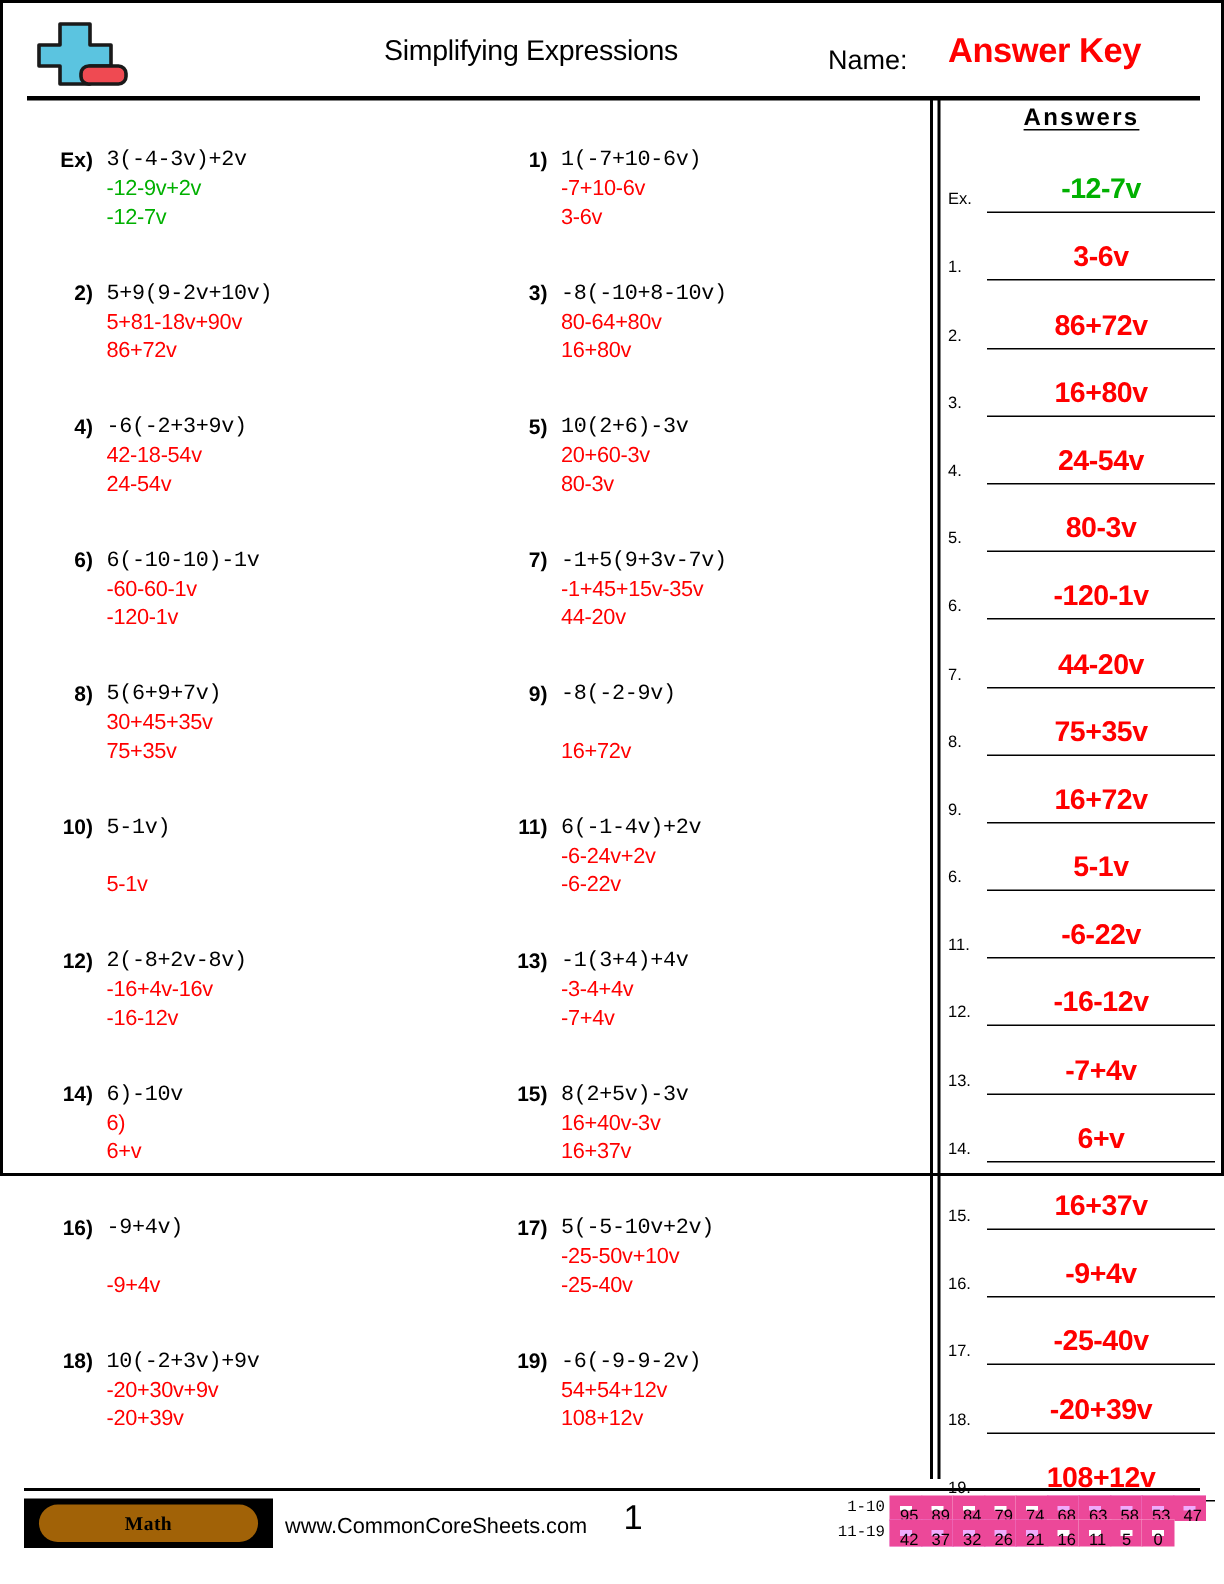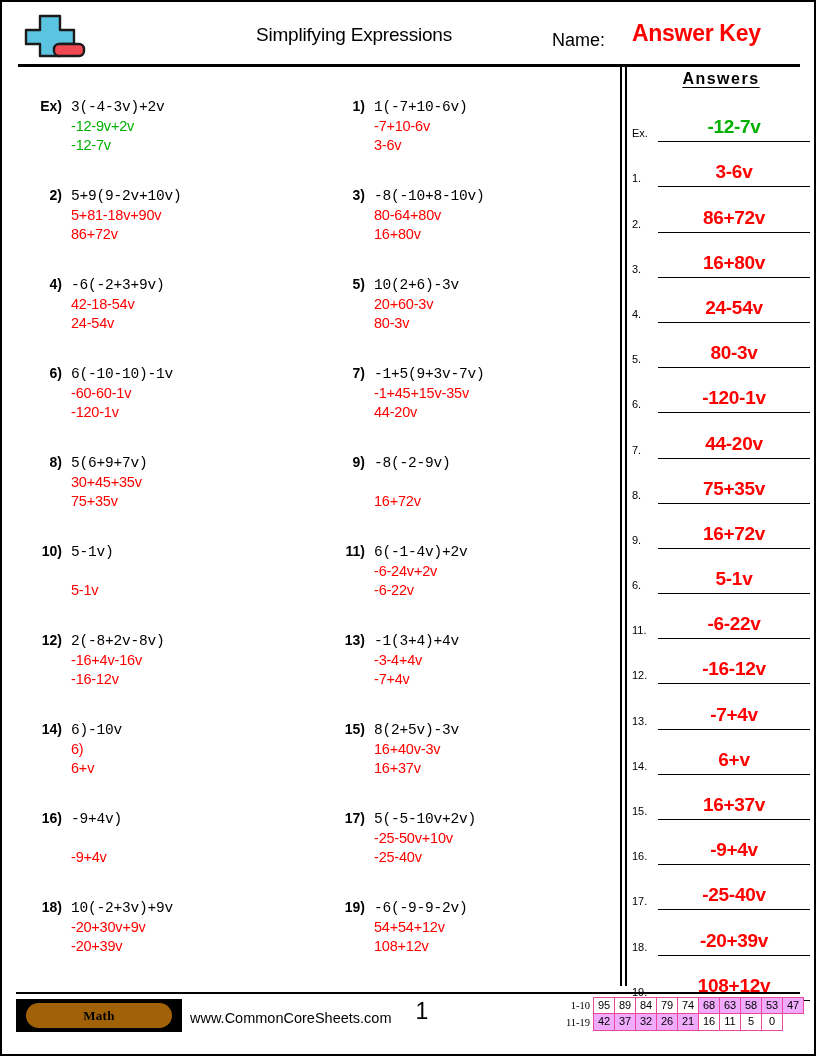--- a/index.html
+++ b/index.html
@@ -12,21 +12,21 @@
     height: 1056px;
     font-family: "Liberation Sans", sans-serif;
     color: #000000;
     position: relative;
     overflow: hidden;
   }
   .page {
     position: absolute;
     left: 0; top: 0;
     width: 816px;
-    height: 1056px;
+    height: 784px;
     box-sizing: border-box;
     border: 2px solid #000;
   }
 
   
   .header {
     position: absolute;
     left: 2px; top: 2px;
     width: 812px;
     height: 62px;
@@ -223,29 +223,29 @@
     font-size: 0;
   }
   .score-row {
     display: flex;
     align-items: stretch;
     height: 17px;
   }
   .score-label {
     width: 36px;
     font-size: 10.5px;
-    font-family: Liberation Serif, serif;
+    font-family: Liberation Mono, monospace;
     text-align: right;
     padding-right: 4px;
     line-height: 17px;
     box-sizing: border-box;
   }
   .score-cell {
     width: 22px;
-    border: 1px solid #ec4899;
+    border: 7px solid #ec4899;
     margin-left: -1px;
     font-size: 11px;
     font-family: "Liberation Sans", sans-serif;
     text-align: center;
     line-height: 15px;
     box-sizing: border-box;
     background: #ffffff;
   }
   .score-row + .score-row .score-cell { margin-top: -1px; }
   .score-cell.hl { background: #f0abfc; }

